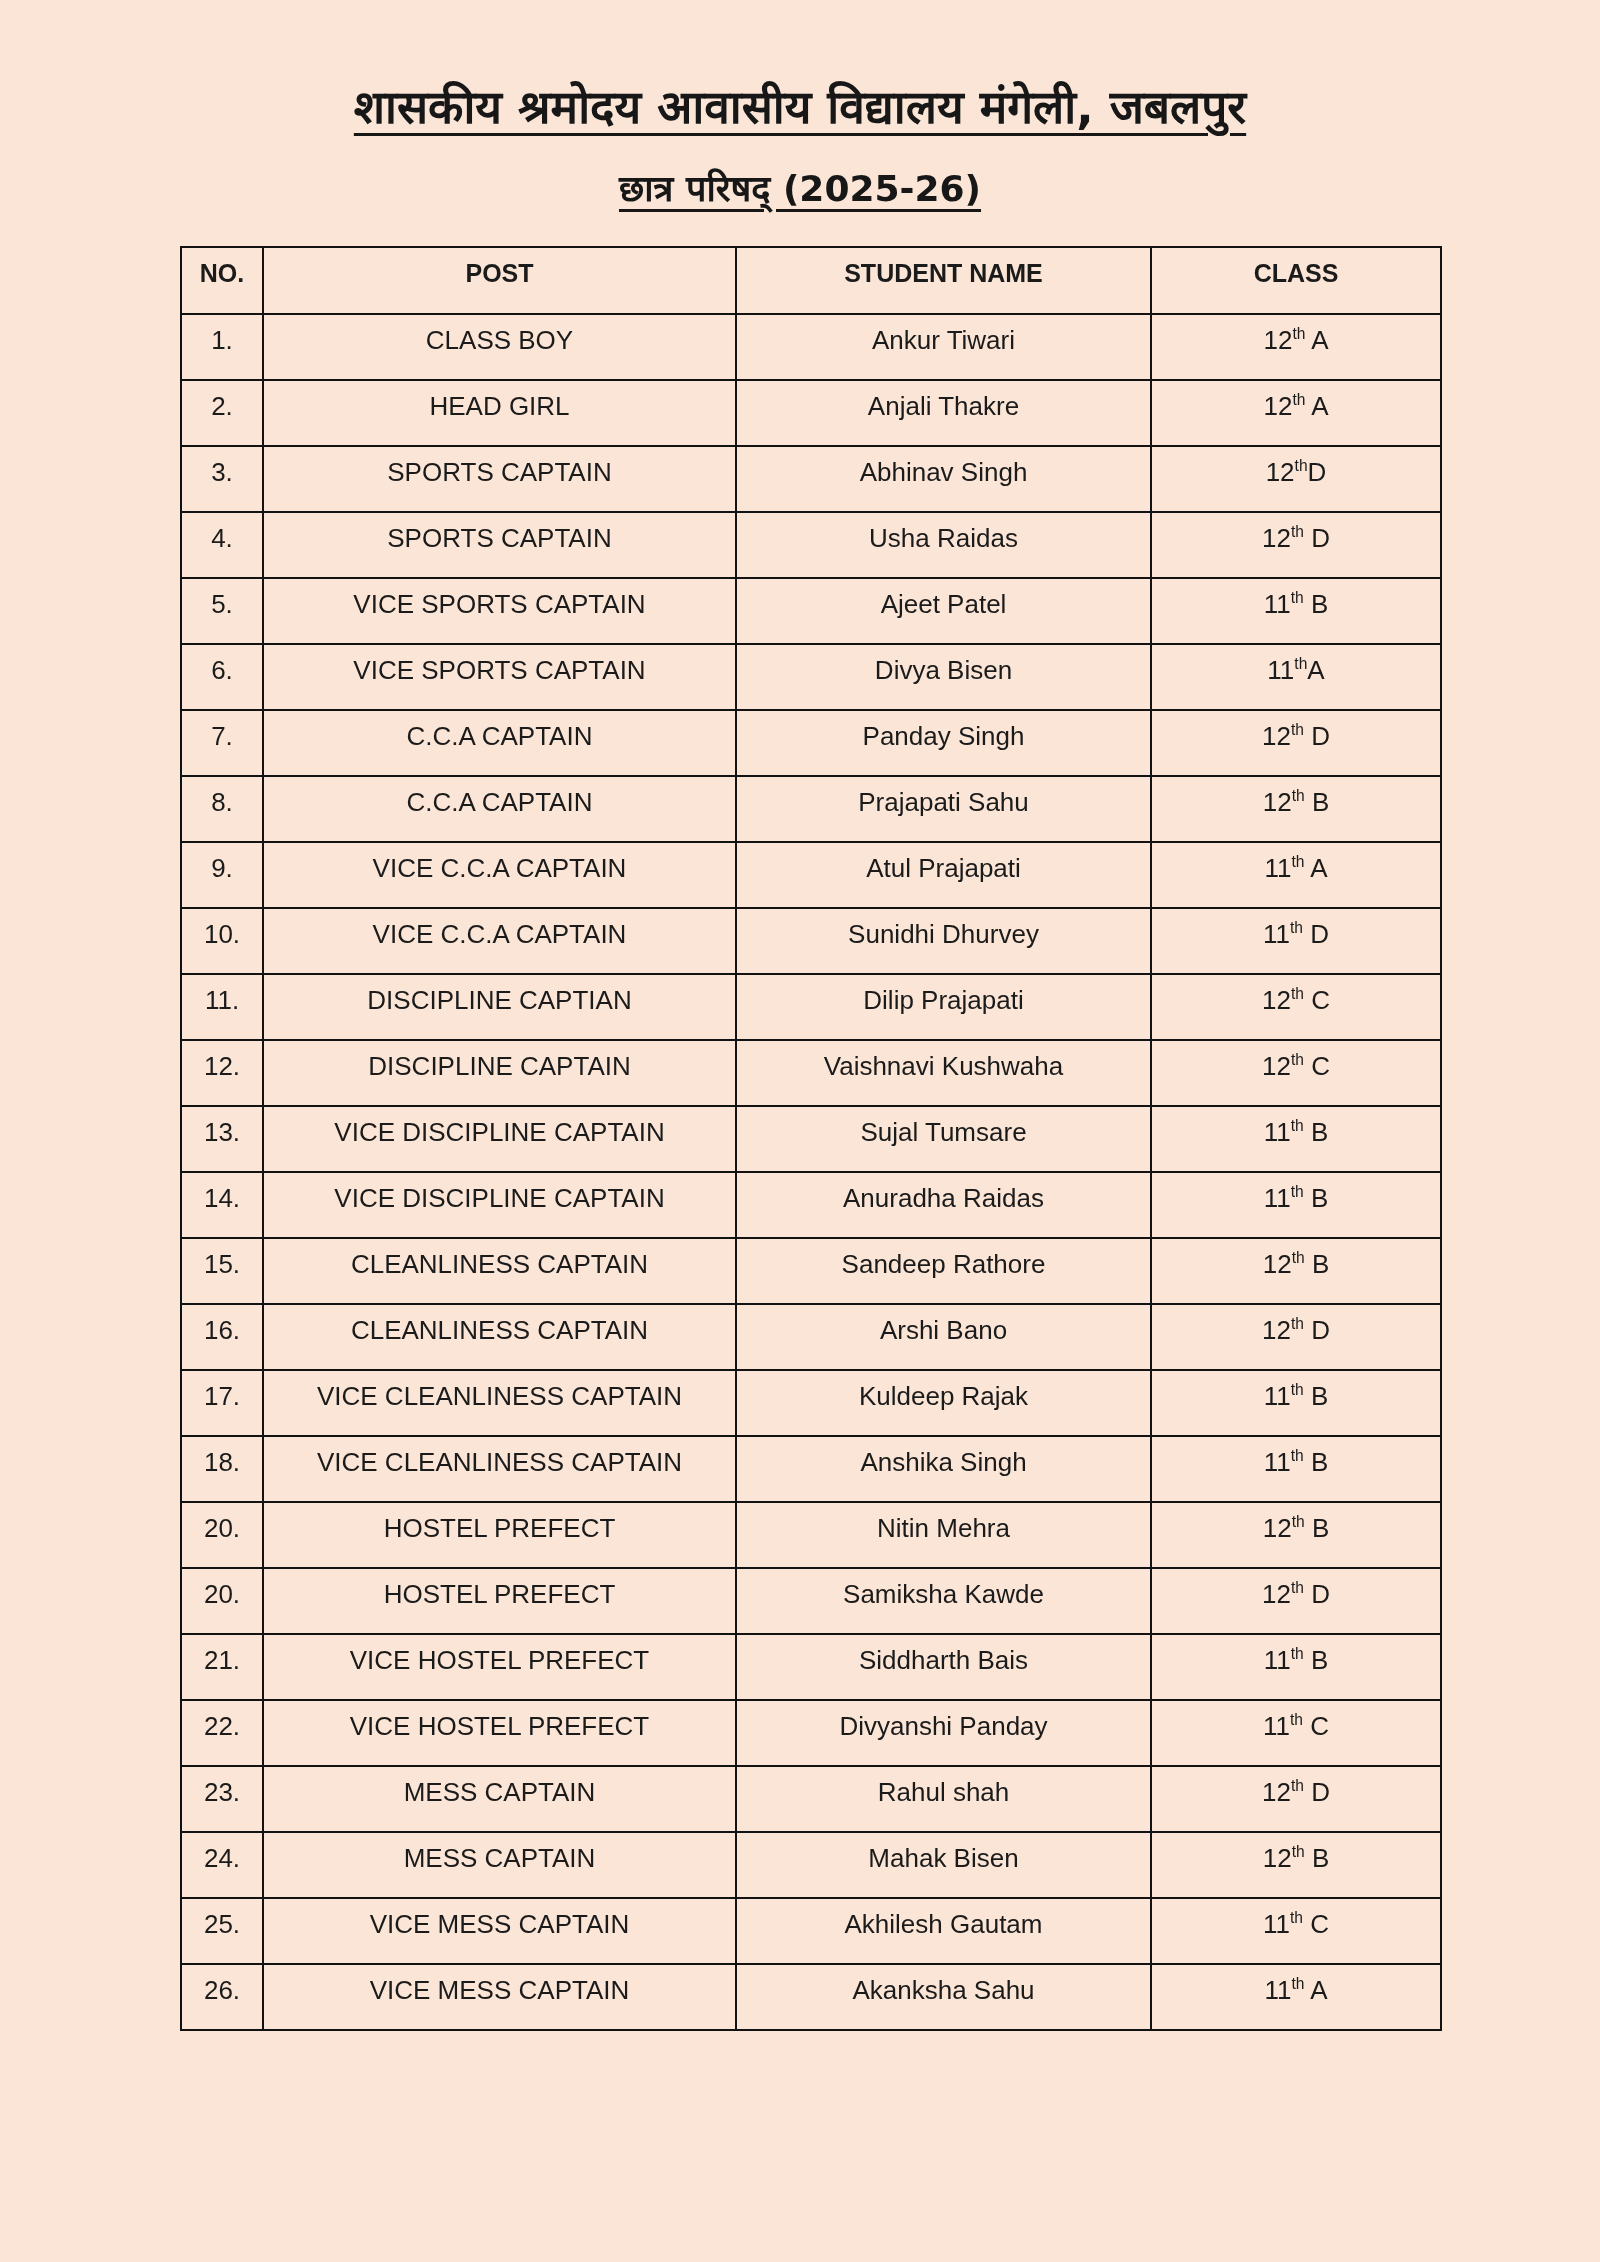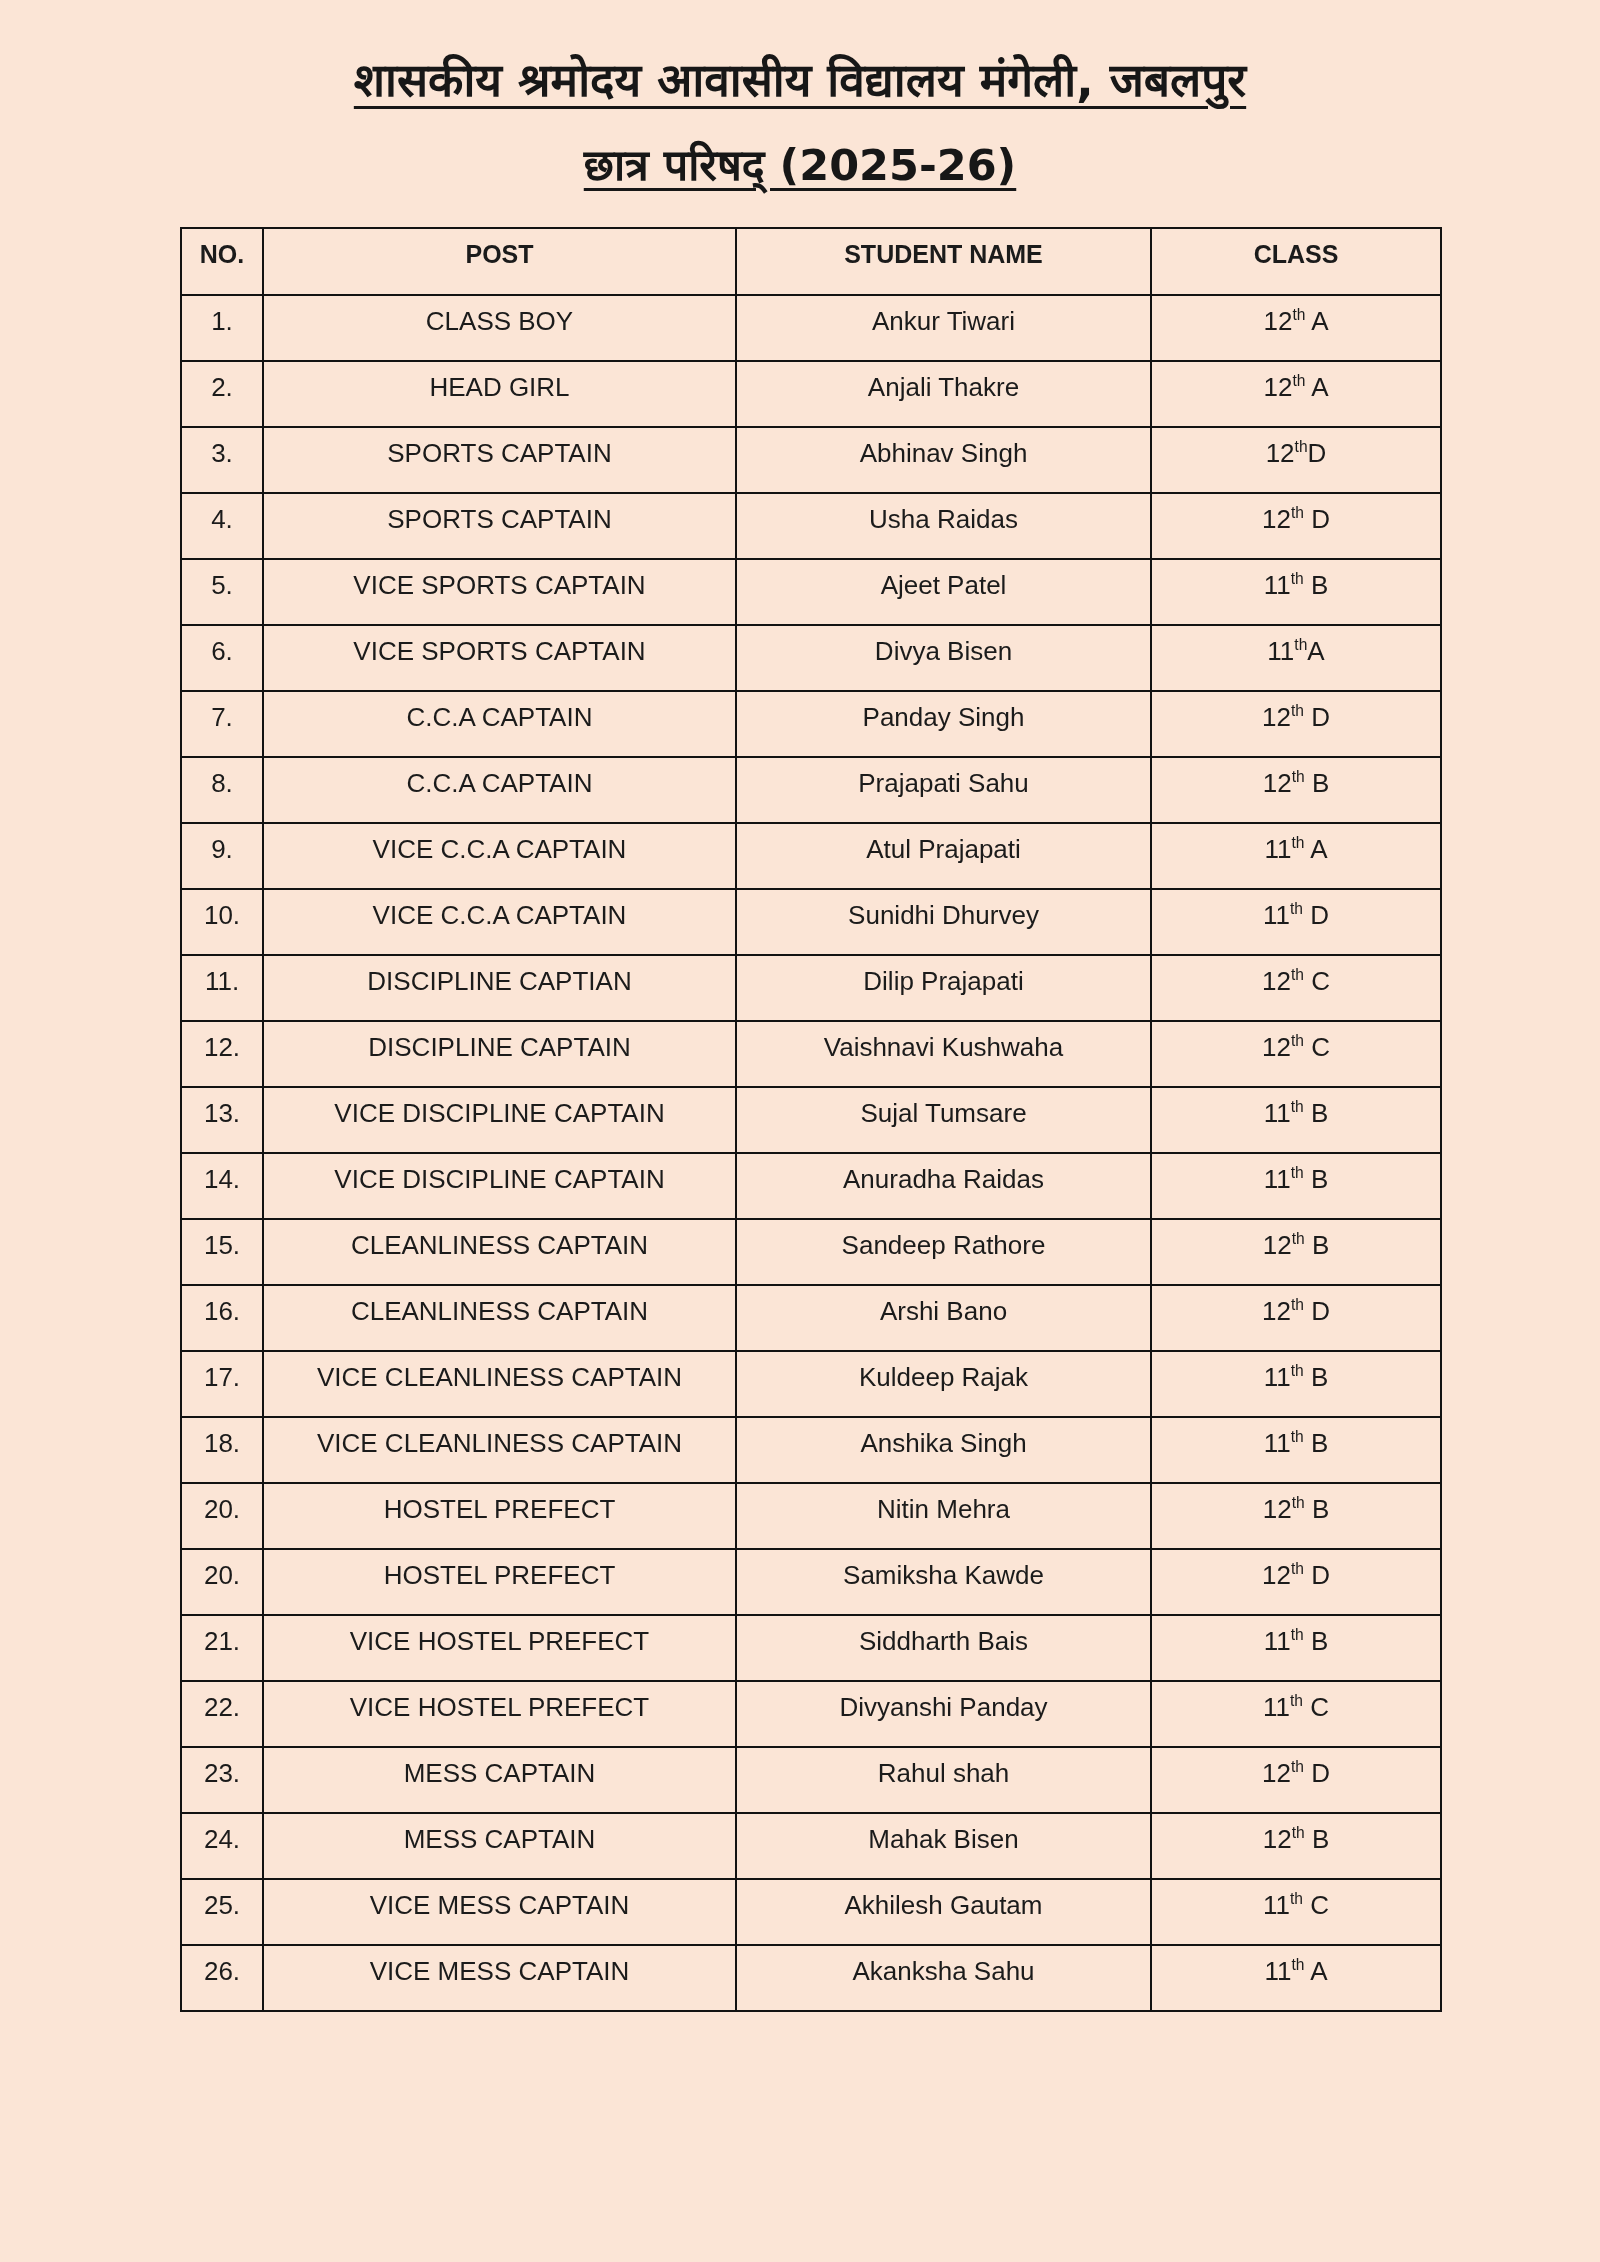--- a/index.html
+++ b/index.html
@@ -13,37 +13,37 @@
     background: #fbe5d6;
     font-family: "Liberation Sans", sans-serif;
     color: #1b1b1b;
   }
   .page {
     width: 1600px;
     height: 2262px;
     overflow: hidden;
   }
   .doc-title {
-    margin: 52px 0 0 0;
+    margin: 79px 0 0 0;
     text-align: center;
     font-family: "DejaVu Sans", sans-serif;
     font-weight: bold;
     font-size: 46px;
     line-height: 1.25;
     text-decoration: underline;
     text-decoration-thickness: 3px;
     text-underline-offset: 10px;
     color: #171717;
   }
   .doc-subtitle {
     margin: 30px 0 0 0;
     text-align: center;
     font-family: "DejaVu Sans", sans-serif;
     font-weight: bold;
-    font-size: 43px;
+    font-size: 36px;
     line-height: 1.2;
     text-decoration: underline;
     text-decoration-thickness: 3px;
     text-underline-offset: 8px;
     color: #171717;
   }
   table.council {
     border-collapse: collapse;
     margin: 36px 12px 0 180px;
     width: 1260px;

